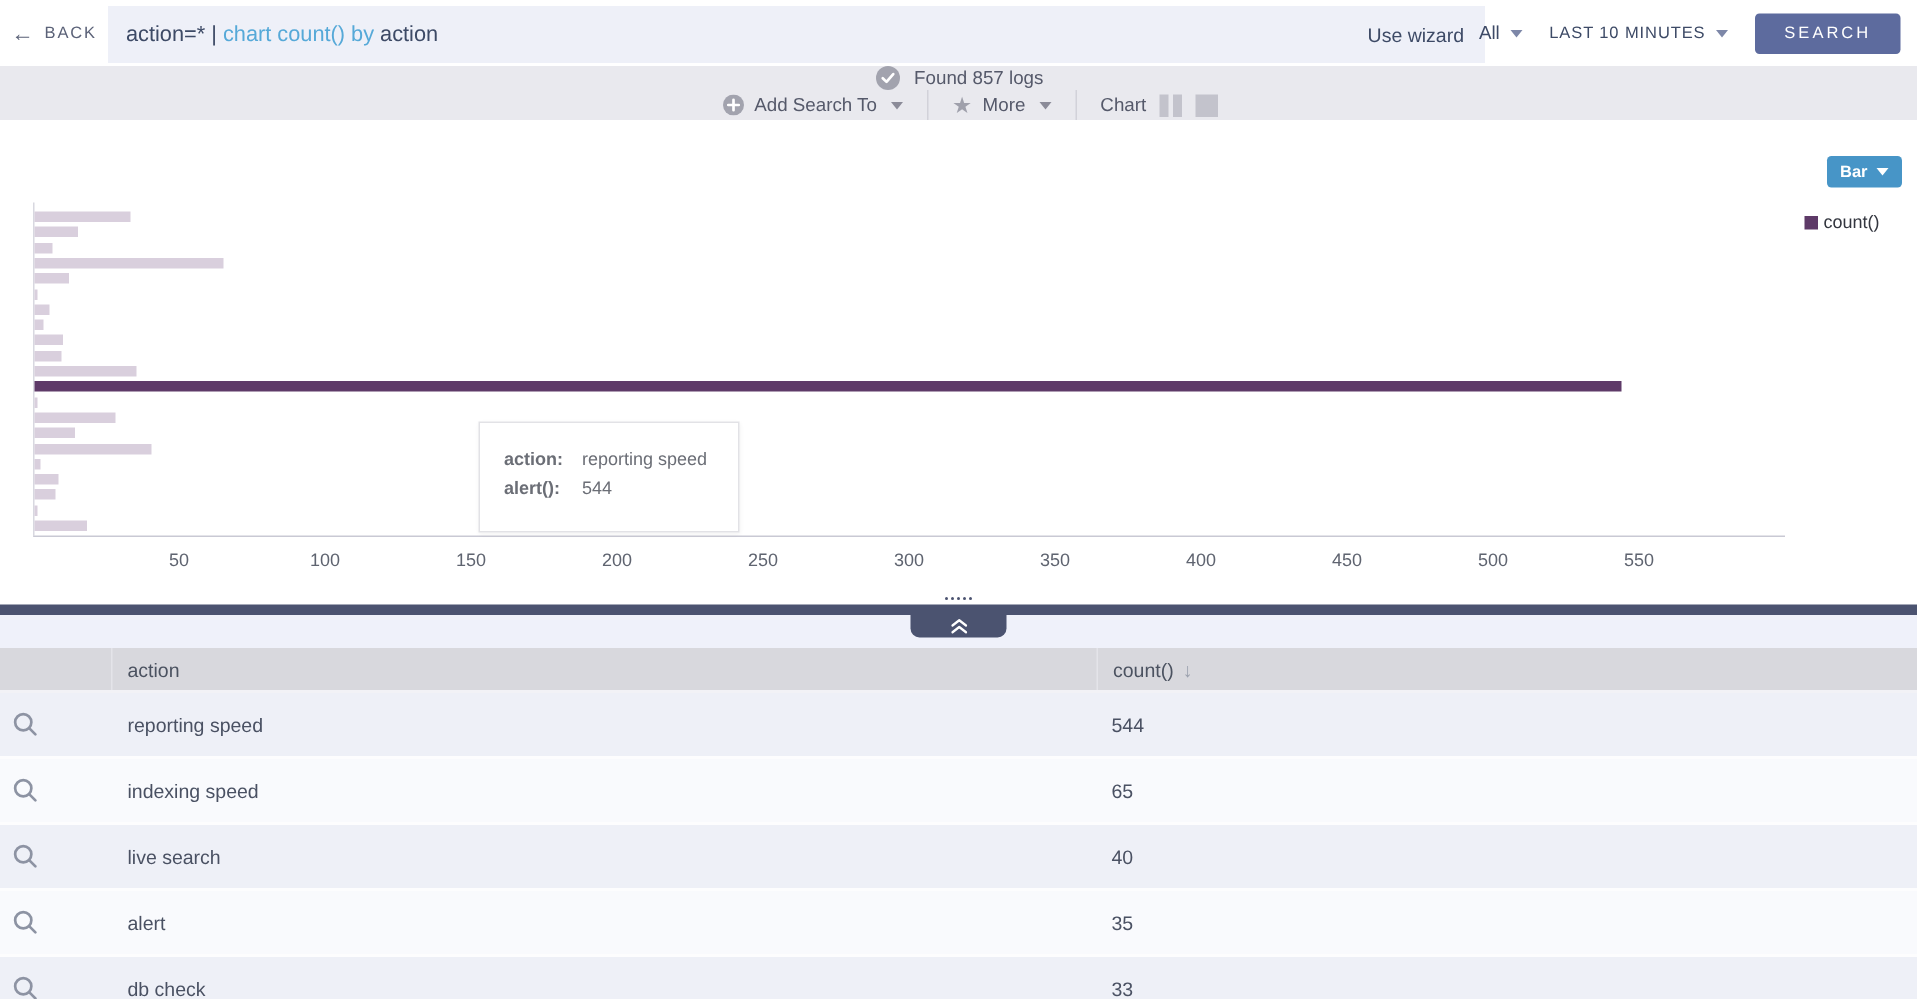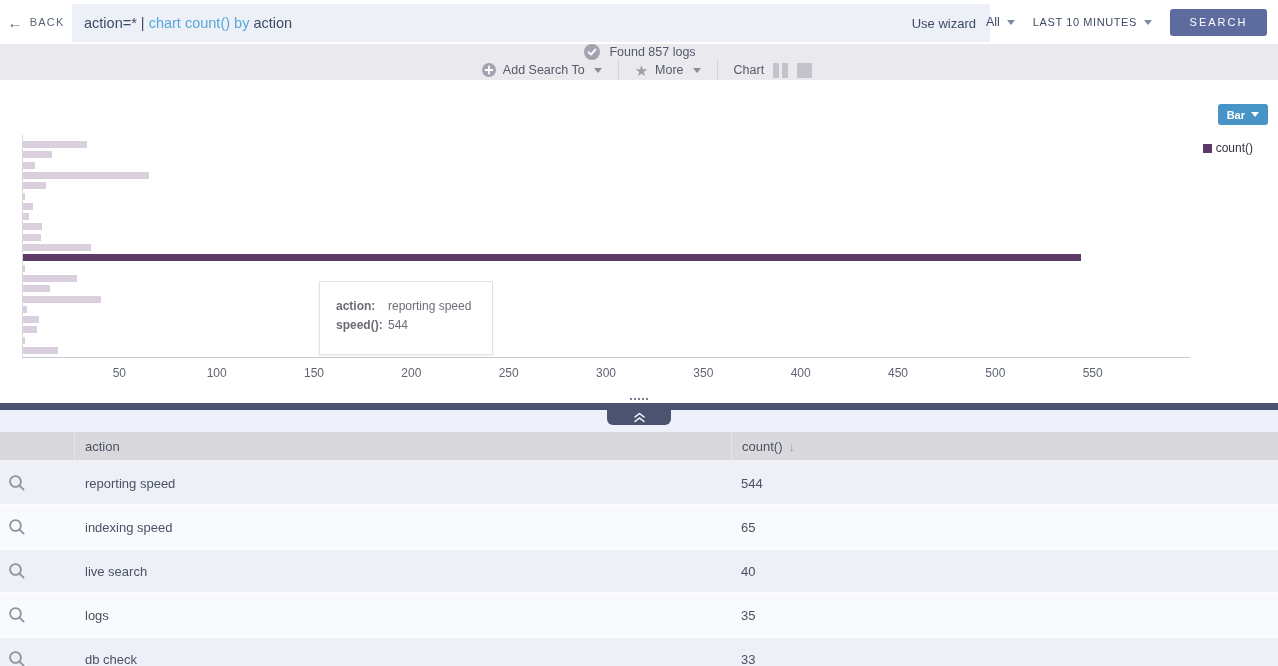--- a/index.html
+++ b/index.html
@@ -189,21 +189,21 @@
       <span class="xtick" style="left: 41.6667%;">250</span>
       <span class="xtick" style="left: 50%;">300</span>
       <span class="xtick" style="left: 58.3333%;">350</span>
       <span class="xtick" style="left: 66.6667%;">400</span>
       <span class="xtick" style="left: 75%;">450</span>
       <span class="xtick" style="left: 83.3333%;">500</span>
       <span class="xtick" style="left: 91.6667%;">550</span>
     </div>
   <div class="tooltip">
     <div><span class="tt-key">action:</span><span>reporting speed</span></div>
-    <div><span class="tt-key">speed():</span><span>544</span></div>
+    <div><span class="tt-key">alert():</span><span>544</span></div>
   </div>
 </div>
 
 <div class="splitter">
   <span class="grip-dots">
       <i></i>
       <i></i>
       <i></i>
       <i></i>
       <i></i>
@@ -265,21 +265,21 @@
   </div>
   <div class="grid-row">
     <div class="col-icon">
         <span class="mag-btn">
           <svg width="18" height="18" viewBox="0 0 18 18">
             <circle cx="7.5" cy="7.5" r="5.4" fill="none" stroke="#8d93a3" stroke-width="1.8"></circle>
             <line x1="11.6" y1="11.6" x2="15.6" y2="15.6" stroke="#8d93a3" stroke-width="1.8" stroke-linecap="round"></line>
           </svg>
         </span>
       </div>
-    <div class="col-action">logs</div>
+    <div class="col-action">alert</div>
     <div class="col-count">35</div>
   </div>
   <div class="grid-row">
     <div class="col-icon">
         <span class="mag-btn">
           <svg width="18" height="18" viewBox="0 0 18 18">
             <circle cx="7.5" cy="7.5" r="5.4" fill="none" stroke="#8d93a3" stroke-width="1.8"></circle>
             <line x1="11.6" y1="11.6" x2="15.6" y2="15.6" stroke="#8d93a3" stroke-width="1.8" stroke-linecap="round"></line>
           </svg>
         </span>

